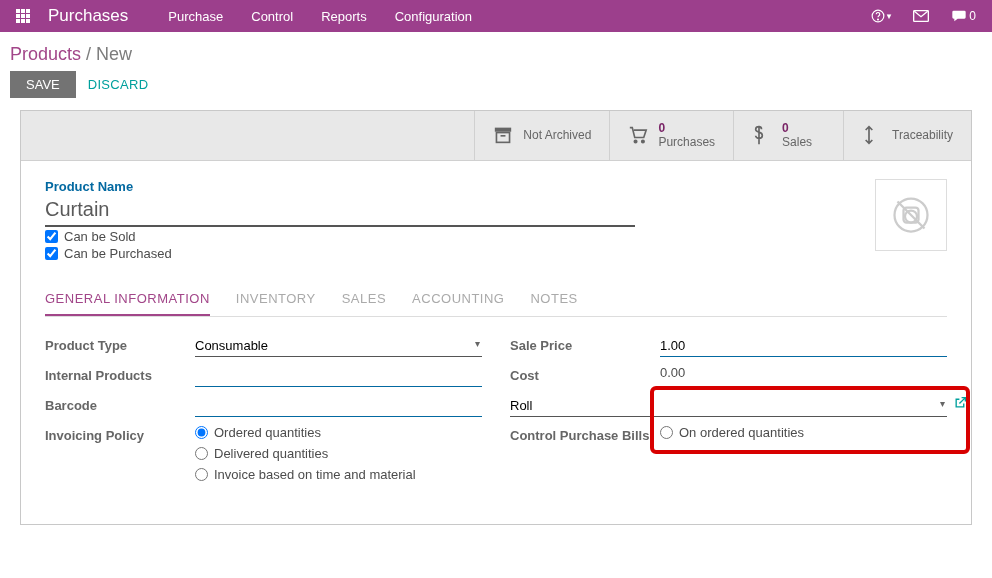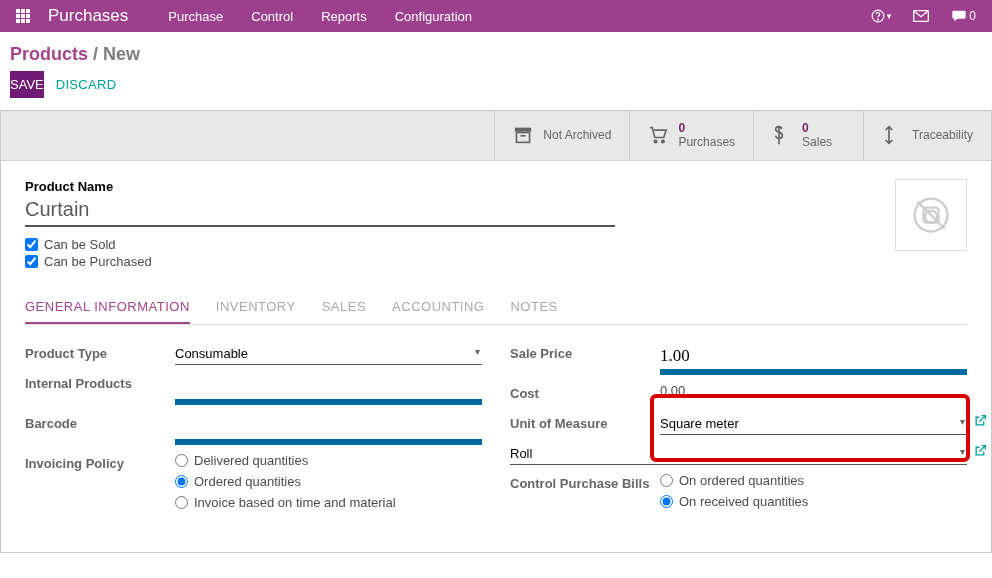--- a/index.html
+++ b/index.html
@@ -9,60 +9,60 @@
 .navbar { background: #9c3f8c; height: 32px; display: flex; align-items: center; padding: 0 16px; color: #fff; }
 .navbar .apps-icon { width: 14px; height: 14px; display: grid; grid-template-columns: repeat(3, 4px); grid-template-rows: repeat(3, 4px); gap: 1px; margin-right: 18px; cursor: pointer; }
 .navbar .apps-icon span { background: #fff; }
 .navbar .brand { font-size: 17px; font-weight: 400; margin-right: 40px; }
 .navbar .menu { display: flex; gap: 28px; font-size: 13px; text-align: center; }
 .navbar .menu span { cursor: pointer; }
 .navbar .right { margin-left: auto; display: flex; align-items: center; gap: 22px; font-size: 14px; }
 .navbar .right .icon { cursor: pointer; display: flex; align-items: center; gap: 2px; }
 
 
-.breadcrumb { padding: 12px 10px 6px; font-size: 18px; color: #7c7c7c; font-weight: bold; }
+.breadcrumb { padding: 12px 10px 6px; font-size: 18px; color: #7c7c7c; }
 .breadcrumb .link { color: #a24689; cursor: pointer; }
 
 
 .actions { padding: 0 10px 12px; display: flex; gap: 12px; align-items: center; }
-.btn-save { background: #701a75; color: #fff; border: none; padding: 6px 0; font-size: 13px; cursor: pointer; }
+.btn-save { background: #737373; color: #fff; border: none; padding: 6px 16px; font-size: 13px; cursor: pointer; }
 .btn-discard { background: none; border: none; color: #00a09d; font-size: 13px; cursor: pointer; letter-spacing: 0.3px; }
 
 
-.sheet-wrap { padding: 0 0; }
+.sheet-wrap { padding: 0 20px; }
 .sheet { border: 1px solid #c8c8c8; background: #fff; }
 
 
 .button-box { display: flex; justify-content: flex-end; background: #e8e8e8; border-bottom: 1px solid #d0d0d0; }
 .stat-btn { border-left: 1px solid #d0d0d0; padding: 10px 18px; display: flex; align-items: center; gap: 10px; cursor: pointer; background: #e8e8e8; min-width: 110px; }
 .stat-btn .icon { color: #666; font-size: 18px; width: 20px; text-align: center; }
 .stat-btn .text { display: flex; flex-direction: column; line-height: 1.2; }
 .stat-btn .val { color: #7a2567; font-size: 12px; font-weight: bold; }
 .stat-btn .label { color: #666; font-size: 12px; }
 
 
 .sheet-body { padding: 18px 24px 28px; position: relative; }
 .image-placeholder { position: absolute; right: 24px; top: 18px; width: 72px; height: 72px; border: 1px solid #ddd; display: flex; align-items: center; justify-content: center; color: #ccc; font-size: 30px; cursor: pointer; }
-.title-label { color: #000000; font-size: 13px; font-weight: bold; }
+.title-label { color: #0369a1; font-size: 13px; font-weight: bold; }
 .title-input { font-size: 20px; font-weight: 300; border: none; border-bottom: 2px solid #555; padding: 4px 0; width: 590px; color: #5a5a5a; font-family: inherit; }
-.checks { margin-top: 10px; display: flex; flex-direction: column; gap: 2px; }
+.checks { margin-top: 2px; display: flex; flex-direction: column; gap: 2px; }
 .checks label { display: flex; align-items: center; gap: 6px; font-size: 13px; cursor: pointer; }
 
 
 .tabs { display: flex; gap: 26px; margin-top: 22px; border-bottom: 1px solid #ddd; }
 .tab { padding: 8px 0; font-size: 13px; color: #aaa; cursor: pointer; letter-spacing: 0.5px; border-bottom: 2px solid transparent; }
 .tab.active { color: #a24689; border-bottom: 2px solid #a24689; }
 
 
 .form-cols { display: flex; gap: 28px; margin-top: 18px; }
 .col { flex: 1; }
 .field-row { display: flex; align-items: flex-start; margin-bottom: 8px; min-height: 22px; }
 .field-row .flabel { width: 150px; color: #666; font-size: 13px; font-weight: bold; padding-top: 3px; }
 .field-row .fval { flex: 1; position: relative; }
-.input-line { width: 100%; border: none; border-bottom: 6px solid #0369a1; padding: 3px 0; font-size: 17px; font-family: Liberation Serif, serif; background: transparent; }
+.input-line { width: 100%; border: none; border-bottom: 1px solid #0369a1; padding: 3px 0; font-size: 13px; font-family: Liberation Sans, sans-serif; background: transparent; }
 .select-line { width: 100%; border: none; border-bottom: 1px solid #555; padding: 3px 18px 3px 0; font-size: 13px; font-family: inherit; background: transparent; appearance: none; position: relative; }
 .select-wrap { position: relative; }
 .select-wrap::after { content: "▾"; position: absolute; right: 2px; top: 3px; color: #666; pointer-events: none; font-size: 10px; }
 .ext-link { position: absolute; right: -20px; top: 1px; color: #00a09d; cursor: pointer; font-size: 13px; }
 .radio-group label { display: flex; align-items: center; gap: 6px; margin-bottom: 6px; font-size: 13px; cursor: pointer; }
 
 
 .highlight-box { position: absolute; border: 4px solid #d80000; border-radius: 6px; pointer-events: none; }
 
 svg { display: block; }
@@ -224,76 +224,61 @@
             <div class="fval"><input class="input-line" value="" style=""></div>
           </div>
           <div class="field-row">
             <div class="flabel">Barcode</div>
             <div class="fval"><input class="input-line" value="" style=""></div>
           </div>
           <div class="field-row">
             <div class="flabel">Invoicing Policy</div>
             <div class="fval radio-group">
               <label>
+                  <input type="radio" name="inv" checked="" style="">
+                  <span>Ordered quantities</span>
+                </label>
+              <label>
                   <input type="radio" name="inv" style="">
                   <span>Delivered quantities</span>
                 </label>
               <label>
-                  <input type="radio" name="inv" checked="" style="">
-                  <span>Ordered quantities</span>
-                </label>
-              <label>
                   <input type="radio" name="inv" style="">
                   <span>Invoice based on time and material</span>
                 </label>
             </div>
           </div>
         </div>
 
         <div class="col" style="position:relative;">
           <div class="field-row">
             <div class="flabel">Sale Price</div>
             <div class="fval"><input class="input-line" value="1.00" style=""></div>
           </div>
           <div class="field-row">
             <div class="flabel">Cost</div>
             <div class="fval"><span>0.00</span></div>
-          </div>
-          <div class="field-row">
-            <div class="flabel">Unit of Measure</div>
-            <div class="fval select-wrap">
-              <input class="select-line" value="Square meter" style="">
-              <span class="ext-link">
-                <svg width="13" height="13" viewBox="0 0 24 24" fill="none" stroke="#00a09d" stroke-width="2.5">
-                    <path d="M14 3h7v7M21 3L10 14M18 14v6H4V6h6"></path>
-                  </svg>
-              </span>
-            </div>
           </div>
           <div class="field-row">
             <div class="fval select-wrap">
               <input class="select-line" value="Roll" style="">
               <span class="ext-link">
                 <svg width="13" height="13" viewBox="0 0 24 24" fill="none" stroke="#00a09d" stroke-width="2.5">
                     <path d="M14 3h7v7M21 3L10 14M18 14v6H4V6h6"></path>
                   </svg>
               </span>
             </div>
           </div>
           <div class="field-row">
             <div class="flabel">Control Purchase Bills</div>
             <div class="fval radio-group">
               <label>
                   <input type="radio" name="ctrl" style="">
                   <span>On ordered quantities</span>
                 </label>
-              <label>
-                  <input type="radio" name="ctrl" checked="" style="">
-                  <span>On received quantities</span>
-                </label>
             </div>
           </div>
 
           <div class="highlight-box" style="left:140px; top:51px; width:320px; height:68px;"></div>
         </div>
       </div>
     </div>
   </div>
 </div>
 

